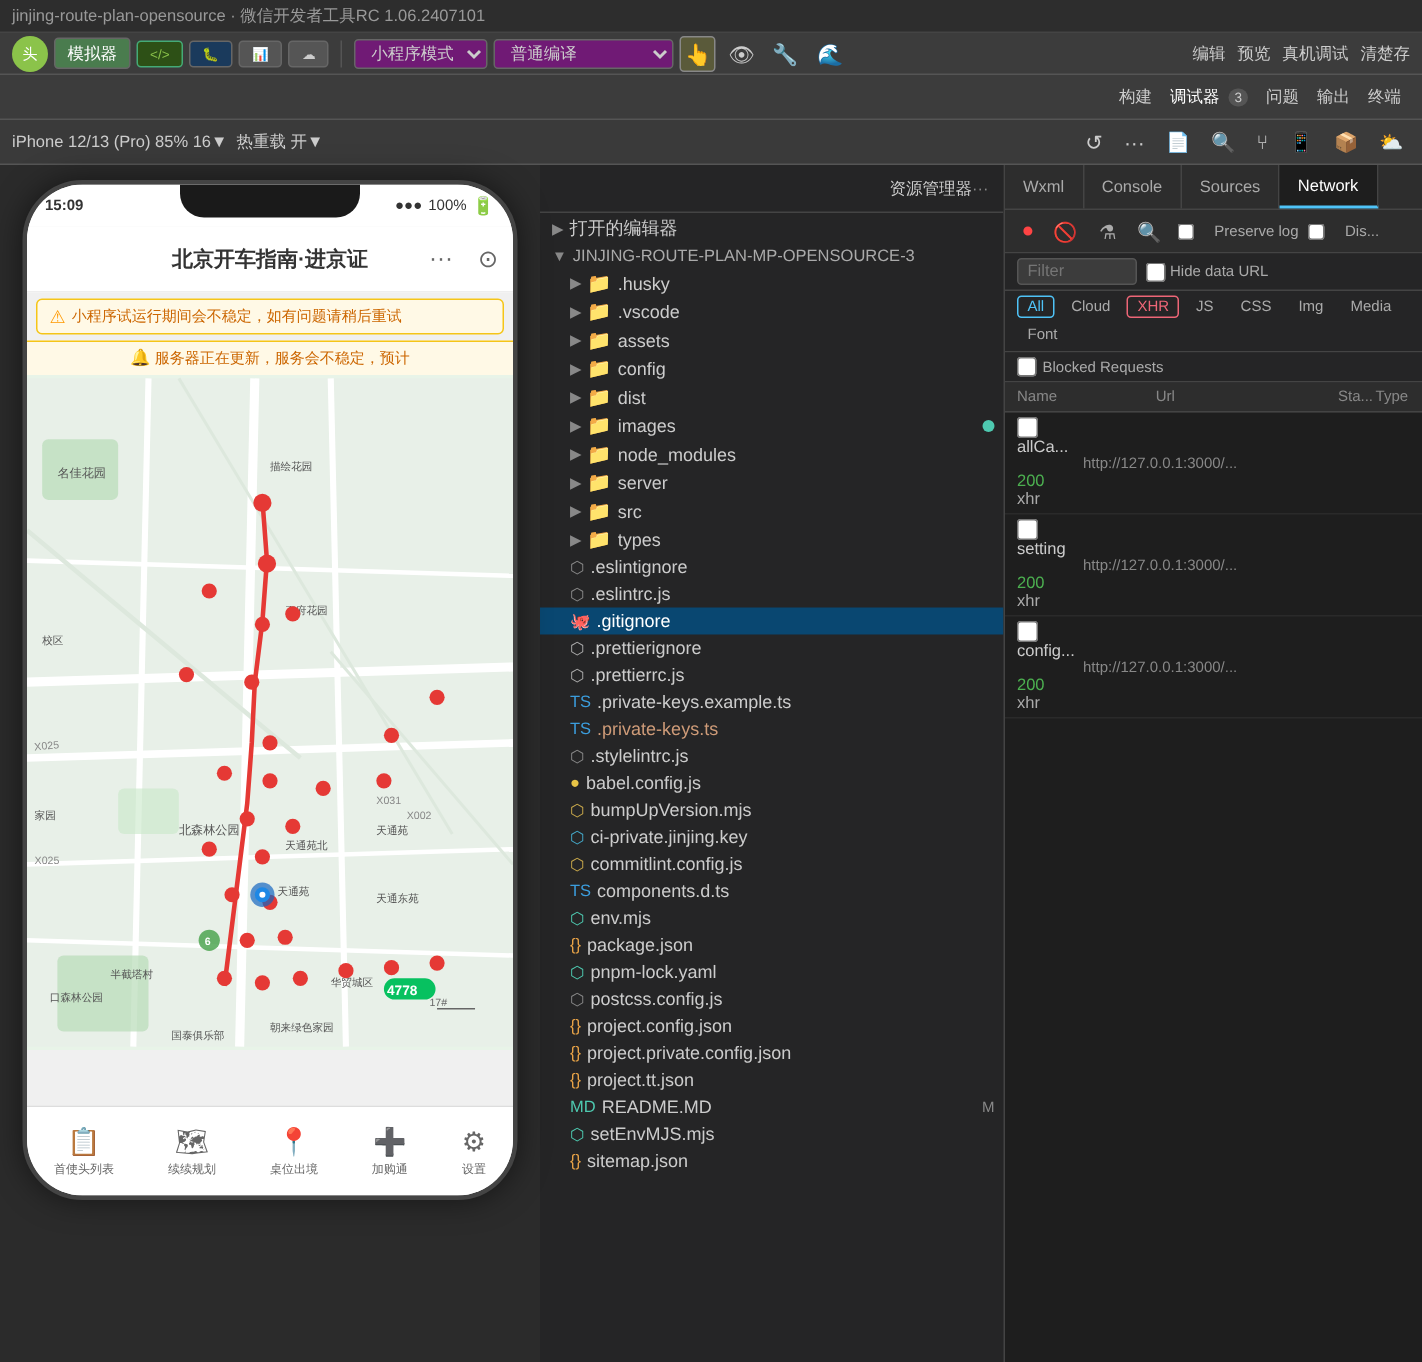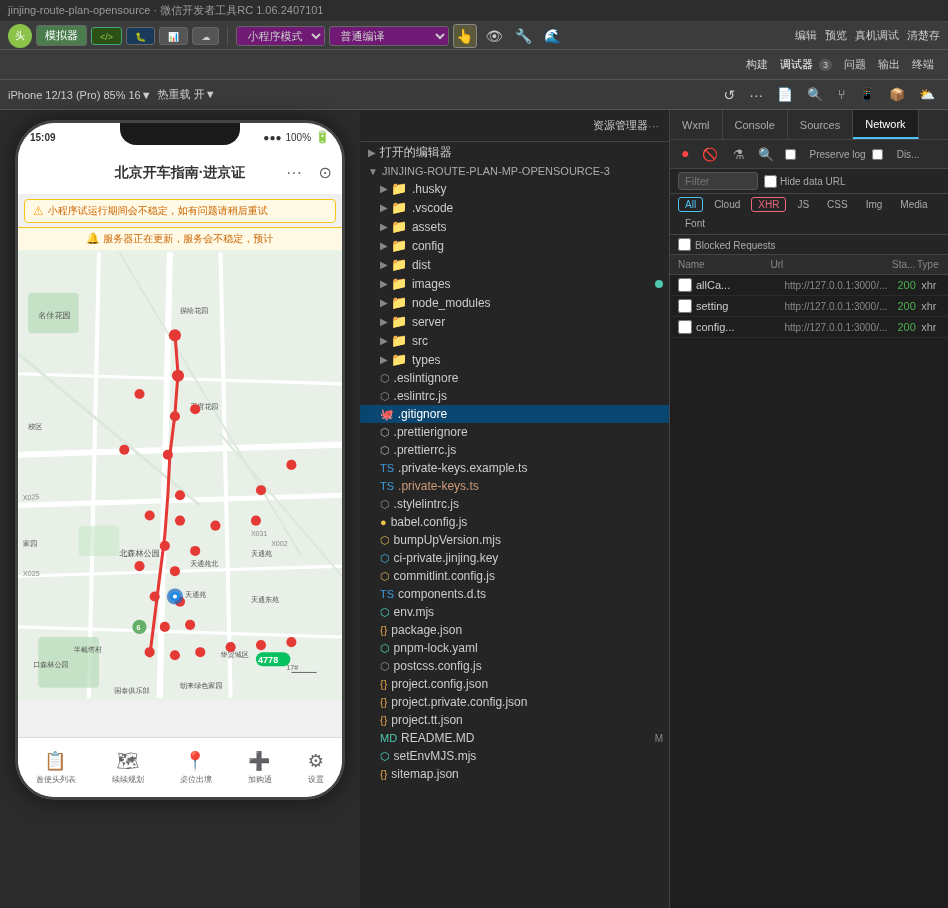--- a/index.html
+++ b/index.html
@@ -356,22 +356,23 @@
     .network-col-url { flex: 5; margin-left: 44px; }
     .network-col-status { flex: 1; text-align: center; }
     .network-col-type { flex: 1; text-align: center; }
 
     .network-row {
       display: flex;
       padding: 3px 8px;
       font-size: 11px;
       color: #ccc;
       border-bottom: 1px solid #2a2a2a;
-      align-items: center;
+      align-items: flex-start;
       cursor: pointer;
+      flex-direction: column;
     }
     .network-row-checkbox { width: 14px; height: 14px; margin-right: 4px; flex-shrink: 0; }
     .status-200 { color: #4caf50; }
 
     
     ::-webkit-scrollbar { width: 6px; height: 6px; }
     ::-webkit-scrollbar-track { background: #1e1e1e; }
     ::-webkit-scrollbar-thumb { background: #555; border-radius: 3px; }
   </style>
 </head>

